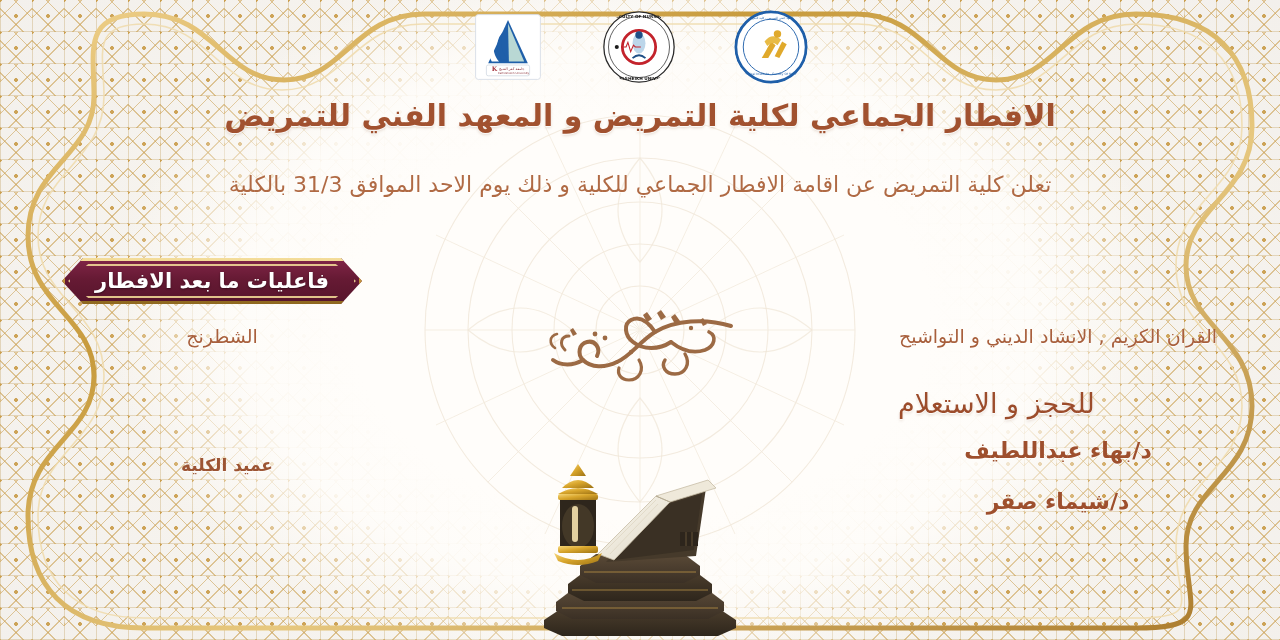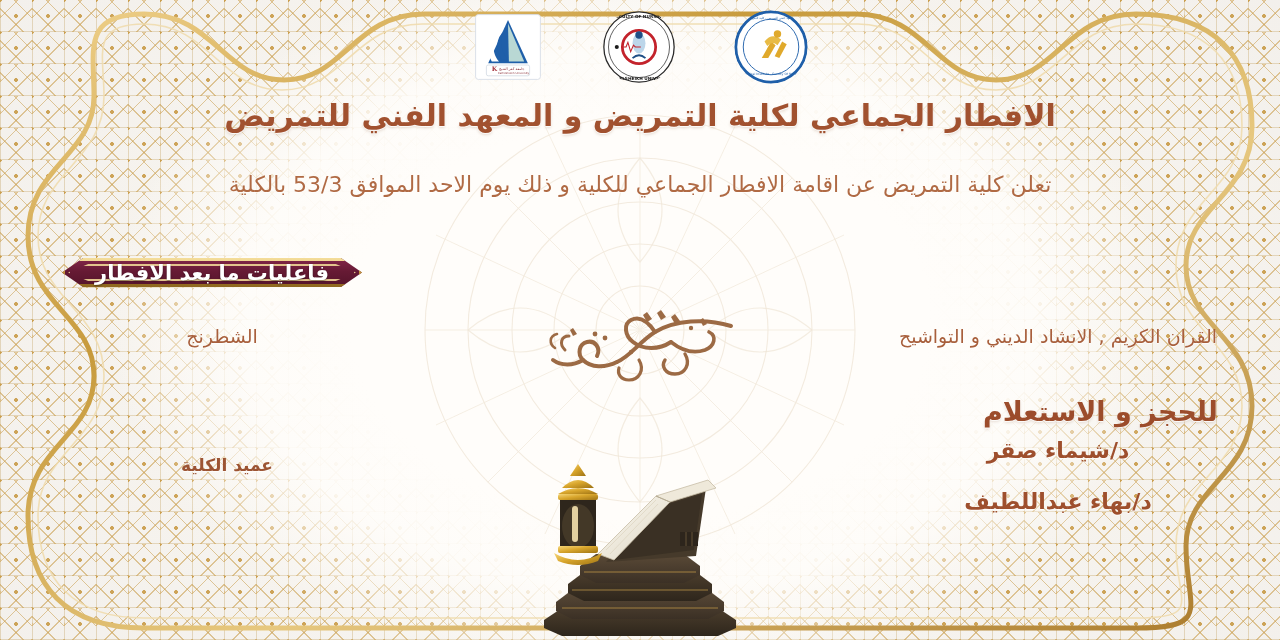--- a/index.html
+++ b/index.html
@@ -66,21 +66,21 @@
     text-shadow:0 1px 0 rgba(255,255,255,.8),0 2px 3px rgba(120,70,40,.18);
   }
   .subtitle{
     position:absolute;top:172px;left:0;right:0;text-align:center;
     font-size:22px;color:#b06a44;
     text-shadow:0 1px 0 rgba(255,255,255,.7);
   }
 
   
   .ribbon{
-    position:absolute;width:300px;height:29px;
+    position:absolute;width:300px;height:46px;
   }
   .ribbon .shape{
     position:absolute;inset:0;
     background:linear-gradient(180deg,#7e2445 0%,#661a34 45%,#58152c 100%);
     border:3px solid transparent;
     border-image:linear-gradient(180deg,#f4dd9a,#c99a3e 45%,#8f681f) 1;
     clip-path:polygon(0% 50%, 7% 0%, 93% 0%, 100% 50%, 93% 100%, 7% 100%);
     box-shadow:0 3px 7px rgba(90,40,30,.22);
   }
   .ribbon .shape::after{
@@ -99,22 +99,22 @@
   .ribbon-left{top:258px;left:62px;}
 
   .side-text{
     position:absolute;font-size:19px;color:#a85f3c;line-height:1.55;
     text-shadow:0 1px 0 rgba(255,255,255,.7);
   }
   .side-right{top:322px;right:62px;width:320px;text-align:center;}
   .side-left{top:322px;left:62px;width:320px;text-align:center;}
 
   .contact-head{
-    position:absolute;top:396px;right:62px;width:320px;text-align:right;
-    font-size:27px;font-weight:bold;color:#9c4c2b;
+    position:absolute;top:388px;right:62px;width:320px;text-align:left;
+    font-size:27px;font-weight:normal;color:#9c4c2b;
     text-shadow:0 1px 0 rgba(255,255,255,.8),0 2px 3px rgba(120,70,40,.16);
   }
   .contact-list{
     position:absolute;top:438px;right:62px;width:320px;text-align:center;
   }
   .contact-list .nm{
     font-size:22px;font-weight:bold;color:#9e4f2d;margin-bottom:26px;
     letter-spacing:.5px;
     text-shadow:0 1px 0 rgba(255,255,255,.75);
   }
@@ -272,38 +272,38 @@
         <path d="M33 34 q8 -10 18 -2 l-4 6 q-6 -5 -11 1 Z" fill="#e8bb45"></path>
         <circle cx="47" cy="26" r="4" fill="#e0a92b"></circle>
         <text x="40" y="70" font-size="3.4" fill="#1f5fa9" text-anchor="middle" font-family="DejaVu Sans, sans-serif">Technical Institute - Faculty Of Nursing</text>
         <text x="40" y="10" font-size="3.2" fill="#1f5fa9" text-anchor="middle" font-family="DejaVu Sans, sans-serif">المعهد الفني للتمريض - كلية التمريض</text>
       </svg>
     </div>
 
   </div>
 
   <div class="title">الافطار الجماعي لكلية التمريض و المعهد الفني للتمريض</div>
-  <div class="subtitle">تعلن كلية التمريض  عن اقامة الافطار الجماعي للكلية و ذلك يوم الاحد الموافق 53/3 بالكلية</div>
+  <div class="subtitle">تعلن كلية التمريض  عن اقامة الافطار الجماعي للكلية و ذلك يوم الاحد الموافق 31/3 بالكلية</div>
 
   <div class="side-text side-right">
     <div>القران الكريم , الانشاد الديني و التواشيح</div>
   </div>
 
   <div class="ribbon ribbon-left">
     <div class="shape"></div>
     <div class="txt">فاعليات ما بعد الافطار</div>
   </div>
   <div class="side-text side-left">
     <div>الشطرنج</div>
   </div>
 
   <div class="contact-head">للحجز و الاستعلام</div>
   <div class="contact-list">
+    <div class="nm">د/بهاء عبداللطيف</div>
     <div class="nm">د/شيماء صقر</div>
-    <div class="nm">د/بهاء عبداللطيف</div>
   </div>
 
   <div class="dean">
     <div class="dean-role">عميد الكلية</div>
   </div>
 
   <div class="calligraphy" title="رمضان كريم">
     <svg viewBox="0 0 210 96" xmlns="http://www.w3.org/2000/svg">
       <g fill="none" stroke="#9c6a44" stroke-linecap="round" stroke-linejoin="round">
         <path d="M196 28 C 170 20 140 22 120 34 C 104 44 96 58 82 64" stroke-width="4"></path>

